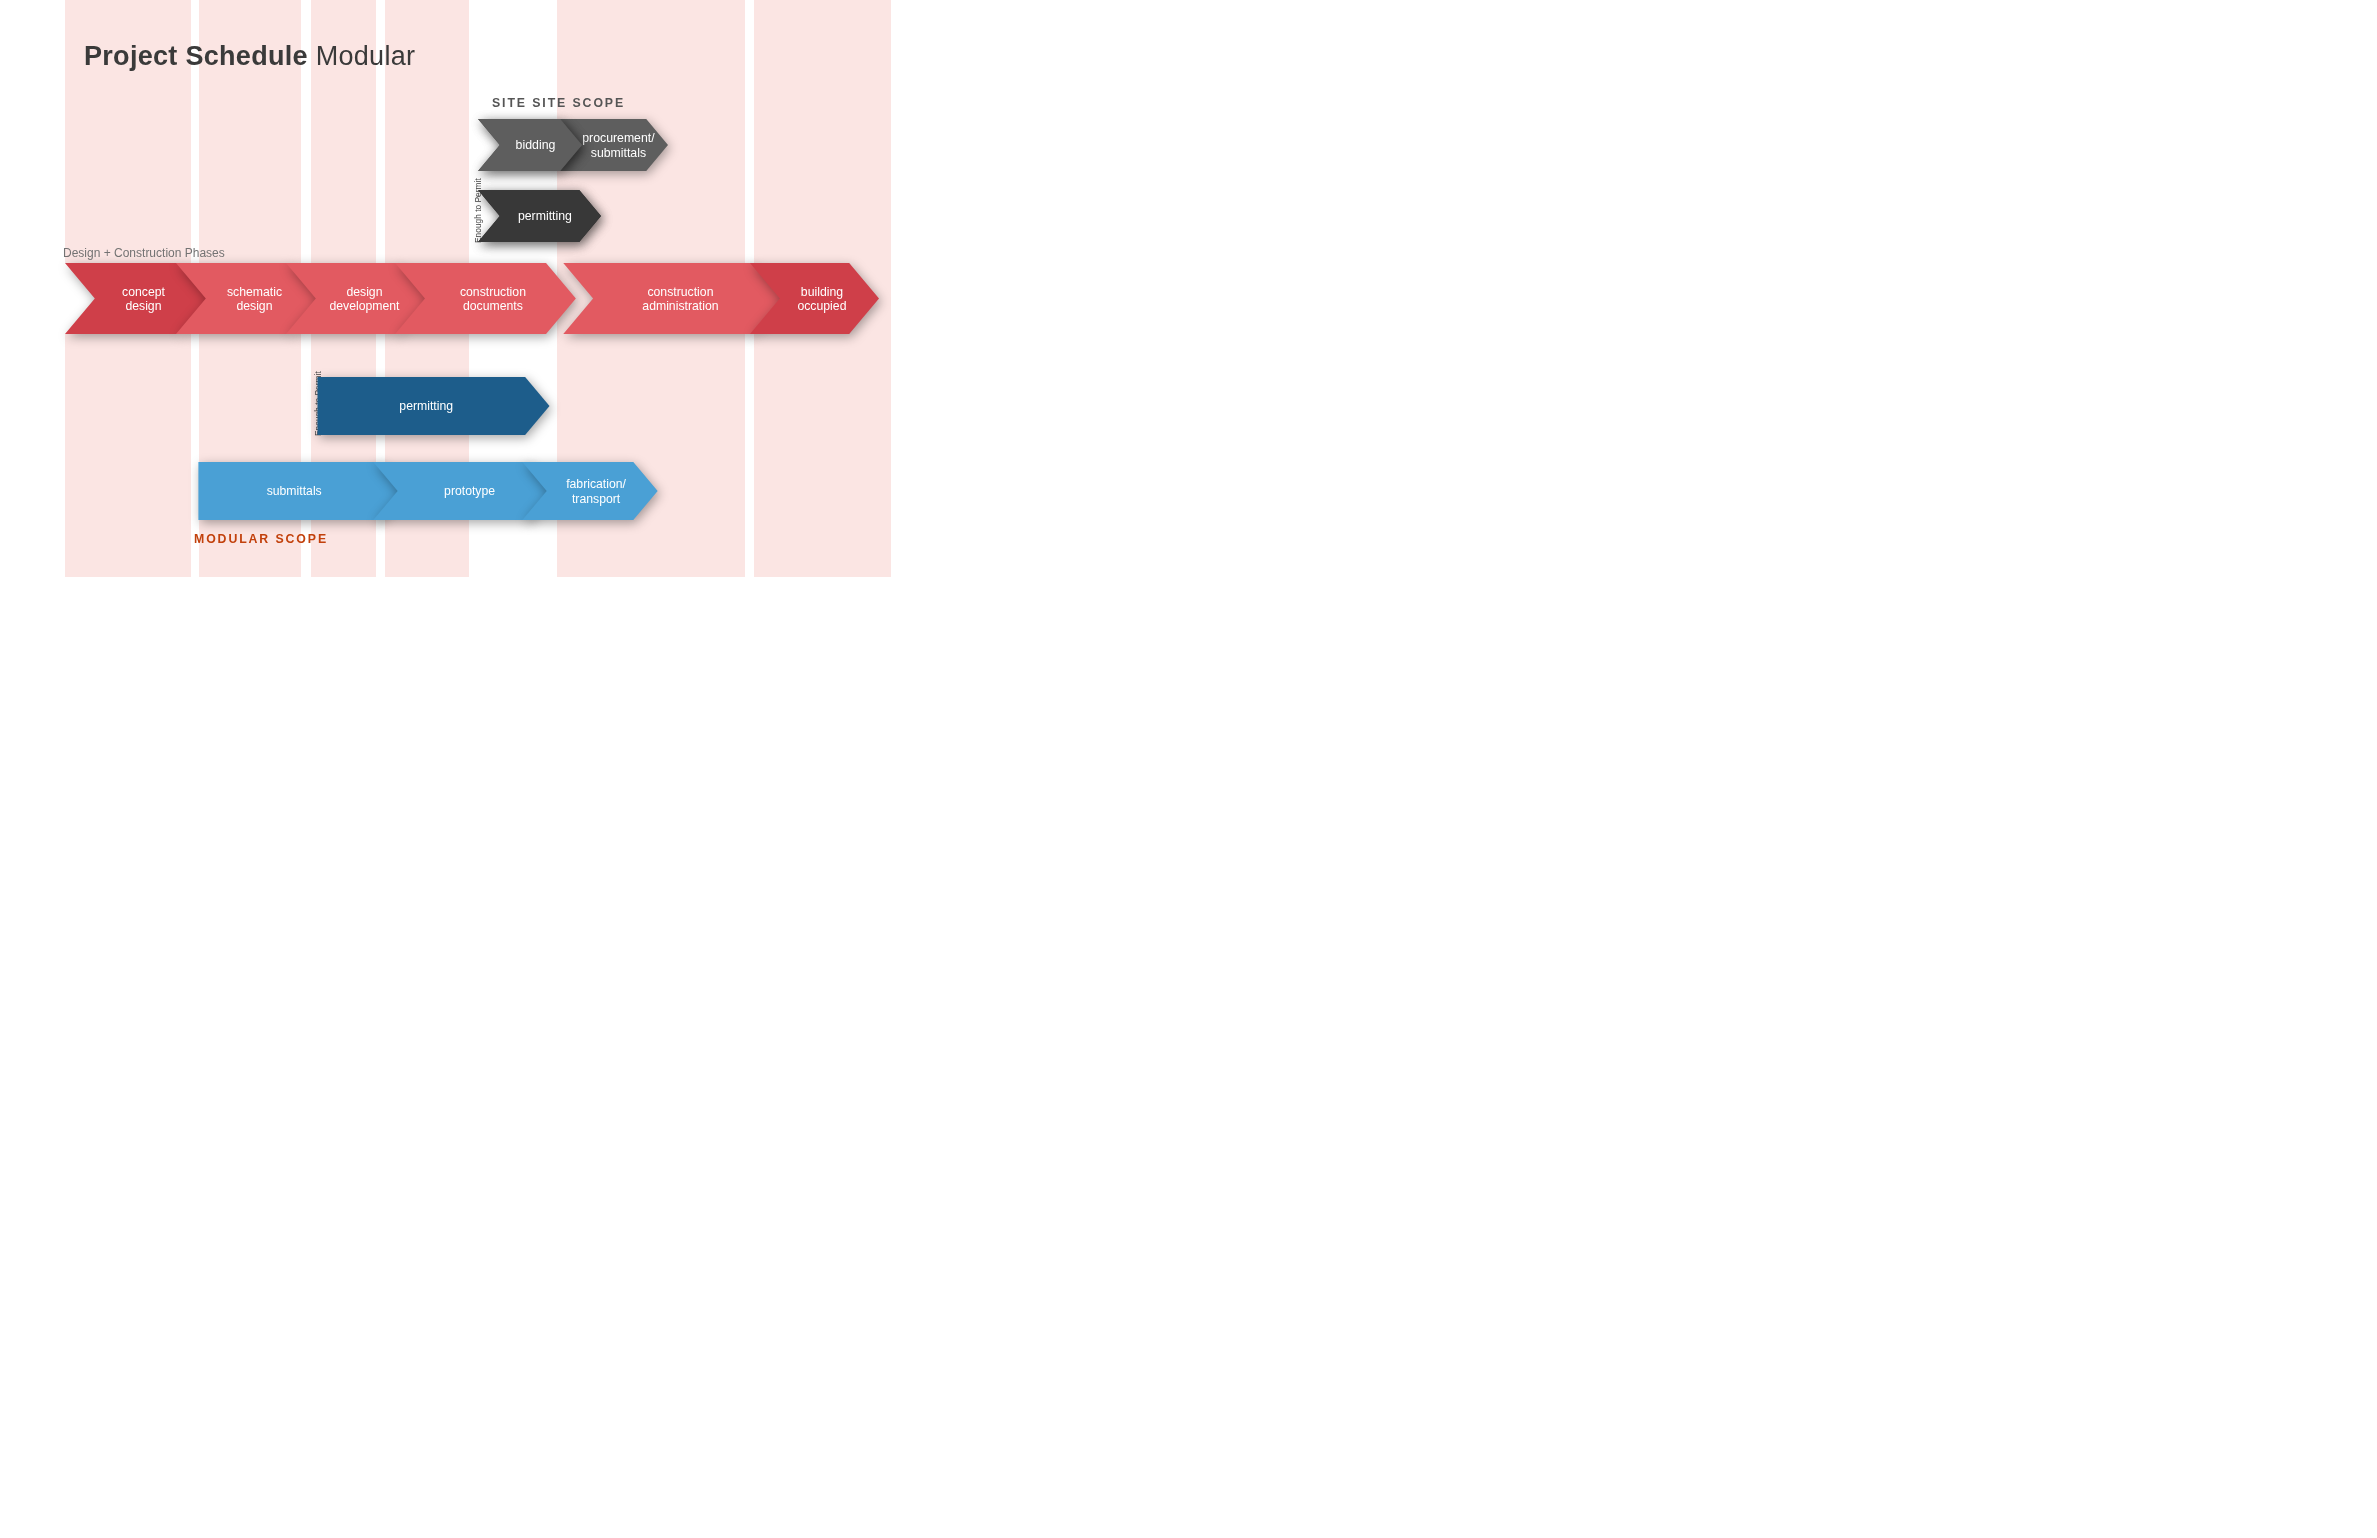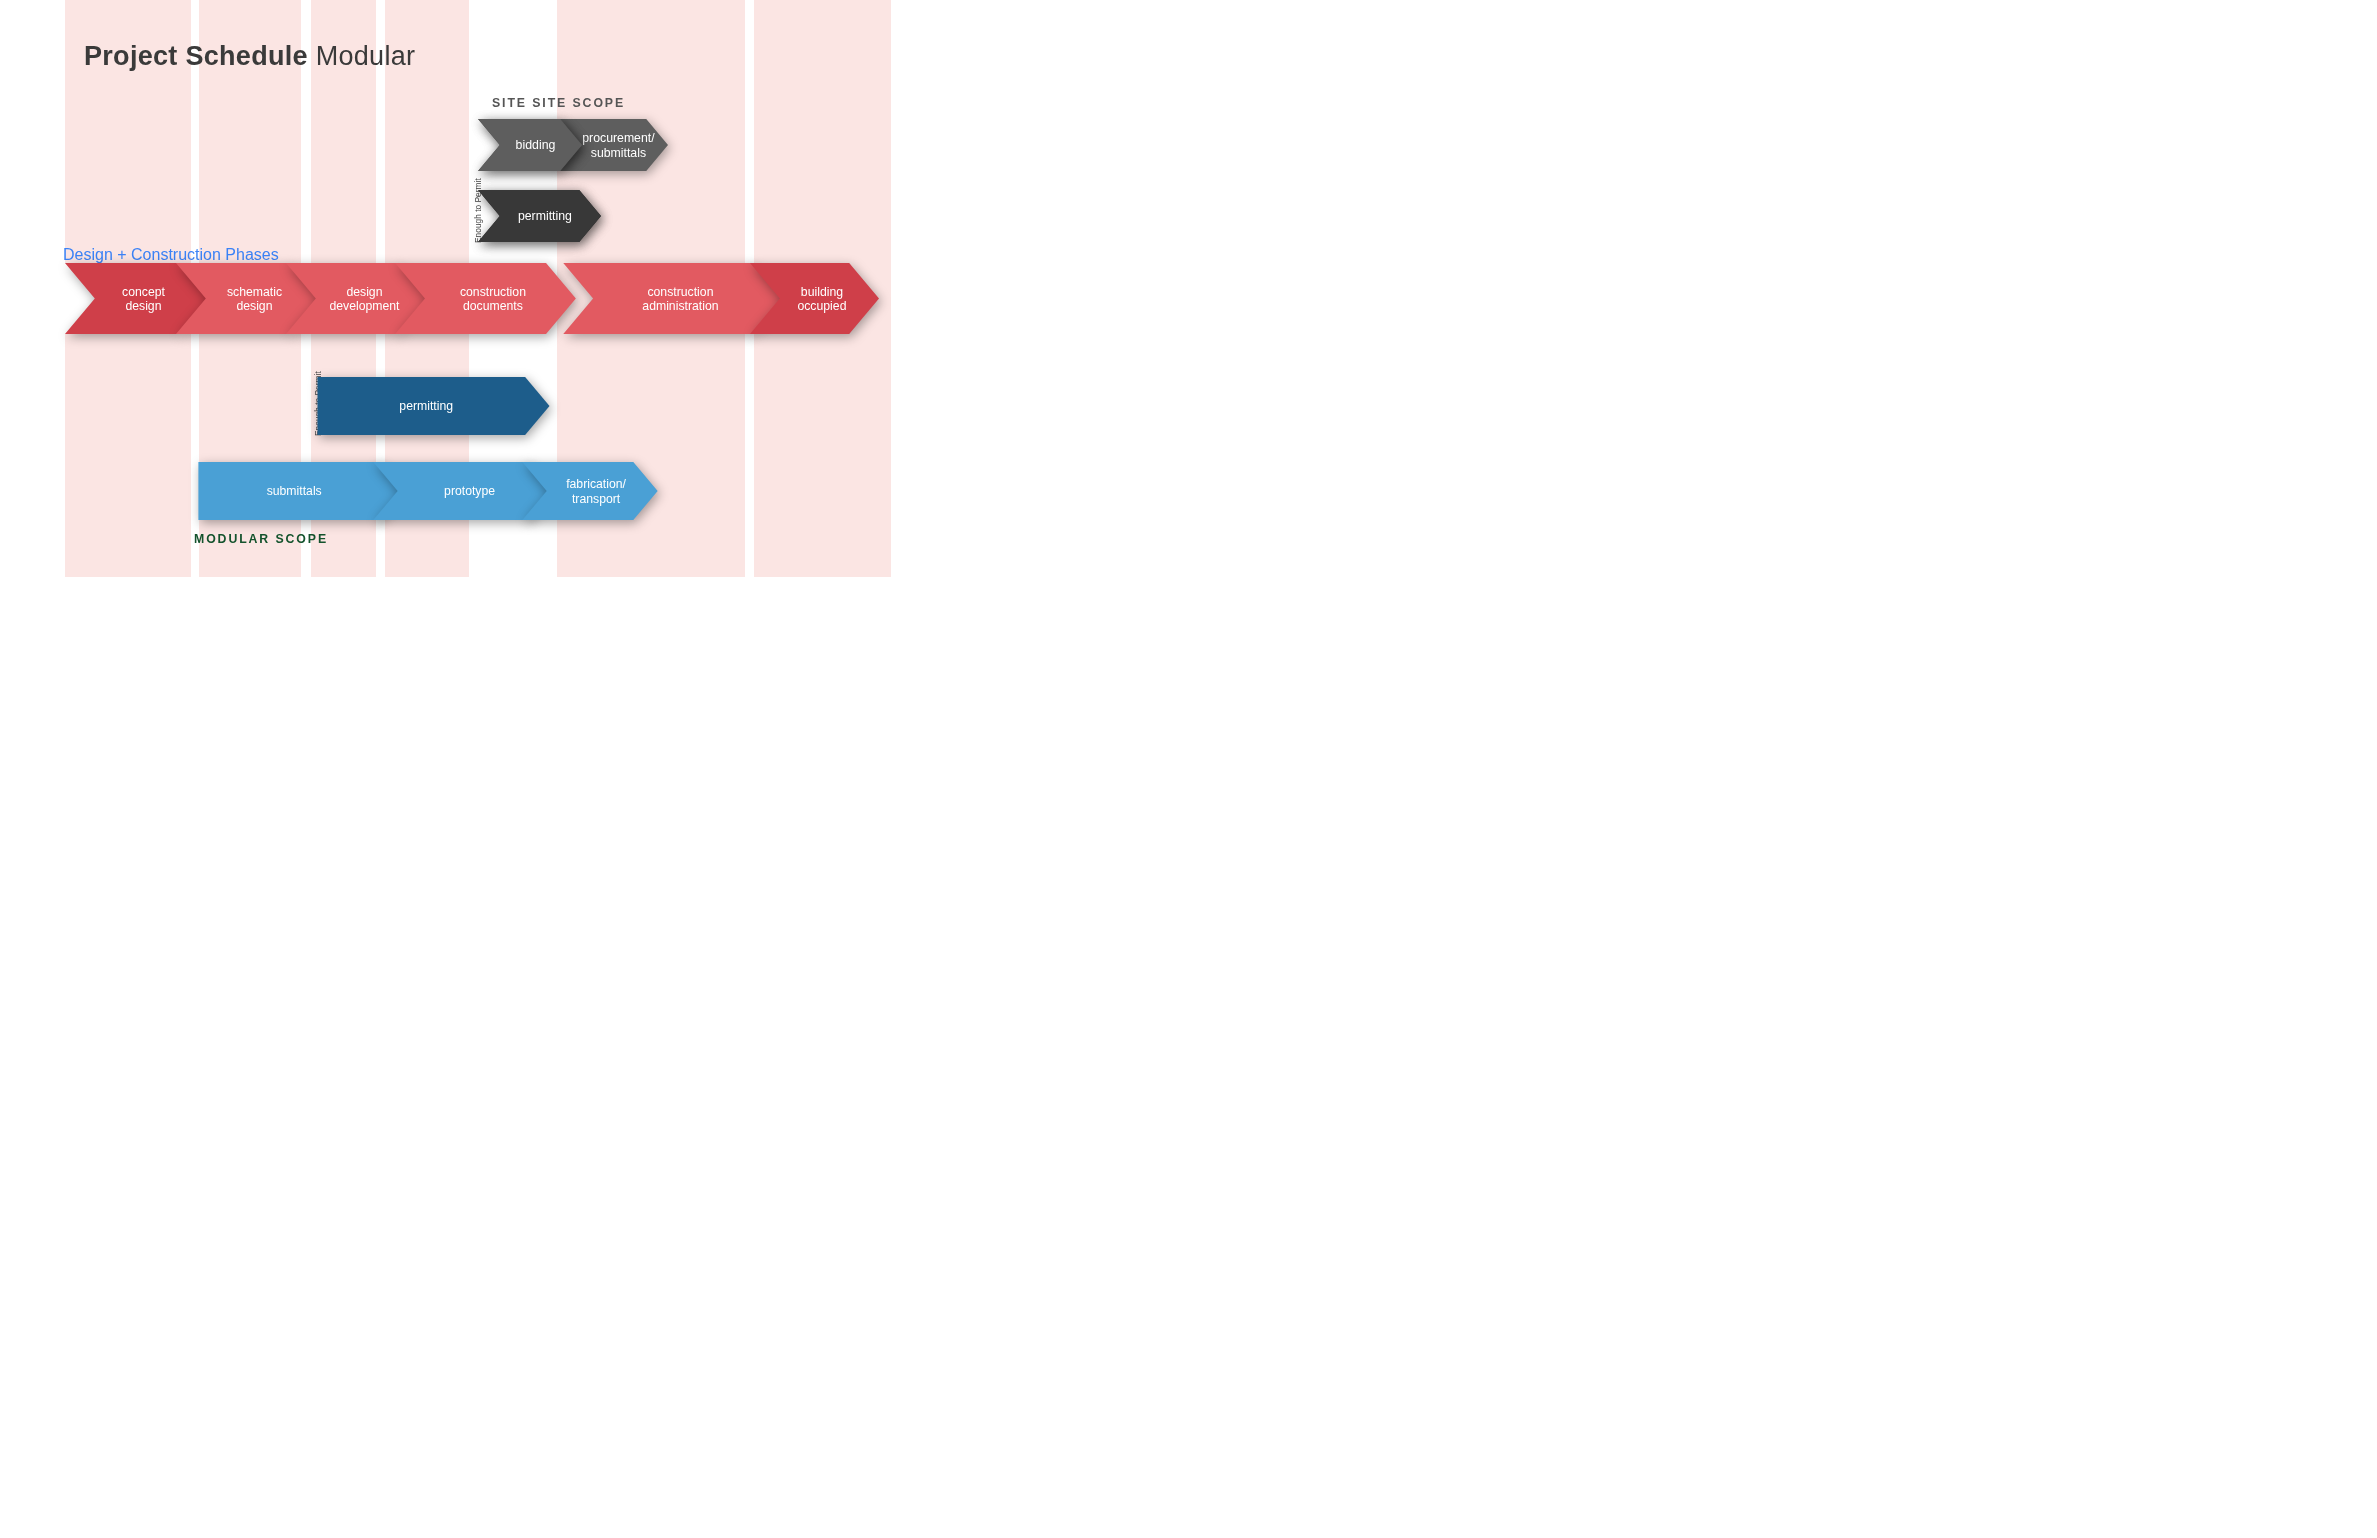--- a/index.html
+++ b/index.html
@@ -26,37 +26,37 @@
     font-size:27px;
     color:#3a3a3a;
     letter-spacing:0.3px;
     font-weight:300;
     text-align:center;
   }
   .title b{font-weight:700;}
   .subtitle{
     position:absolute;
     left:63px;top:246px;
-    font-size:16px;
-    color:#3b82f6;
+    font-size:12px;
+    color:#737373;
     font-weight:400;
   }
   .scope-top{
     position:absolute;
     left:492px;top:96px;
     font-size:12.3px;
     color:#555;
     font-weight:700;
     letter-spacing:1.9px;
   }
   .scope-bottom{
     position:absolute;
     left:194px;top:532px;
     font-size:12.3px;
-    color:#14532d;
+    color:#c2410c;
     font-weight:700;
     letter-spacing:1.9px;
   }
   
   .vlabel{
     position:absolute;
     font-size:8.4px;
     color:#444;
     transform:rotate(-90deg);
     transform-origin:left top;

